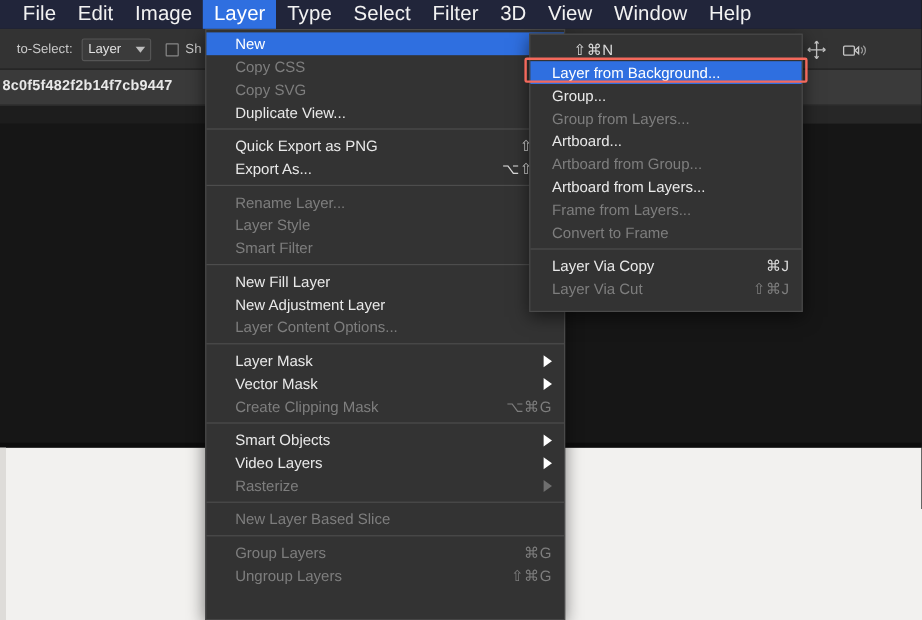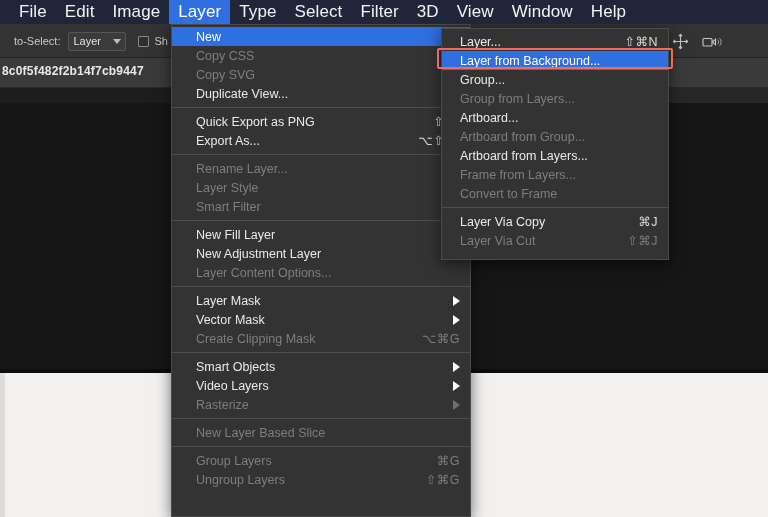--- a/index.html
+++ b/index.html
@@ -401,21 +401,20 @@
         <div class="mi-accel">⌘G</div>
       </div>
       <div class="mi disabled">
         <div class="mi-label">Ungroup Layers</div>
         <div class="mi-accel">⇧⌘G</div>
       </div>
     </div>
 
   <div class="menu" id="new-submenu">
       <div class="mi">
-        <div class="mi-label">Layer...</div>
         <div class="mi-accel">⇧⌘N</div>
       </div>
       <div class="mi sel">
         <div class="mi-label">Layer from Background...</div>
       </div>
       <div class="mi">
         <div class="mi-label">Group...</div>
       </div>
       <div class="mi disabled">
         <div class="mi-label">Group from Layers...</div>

